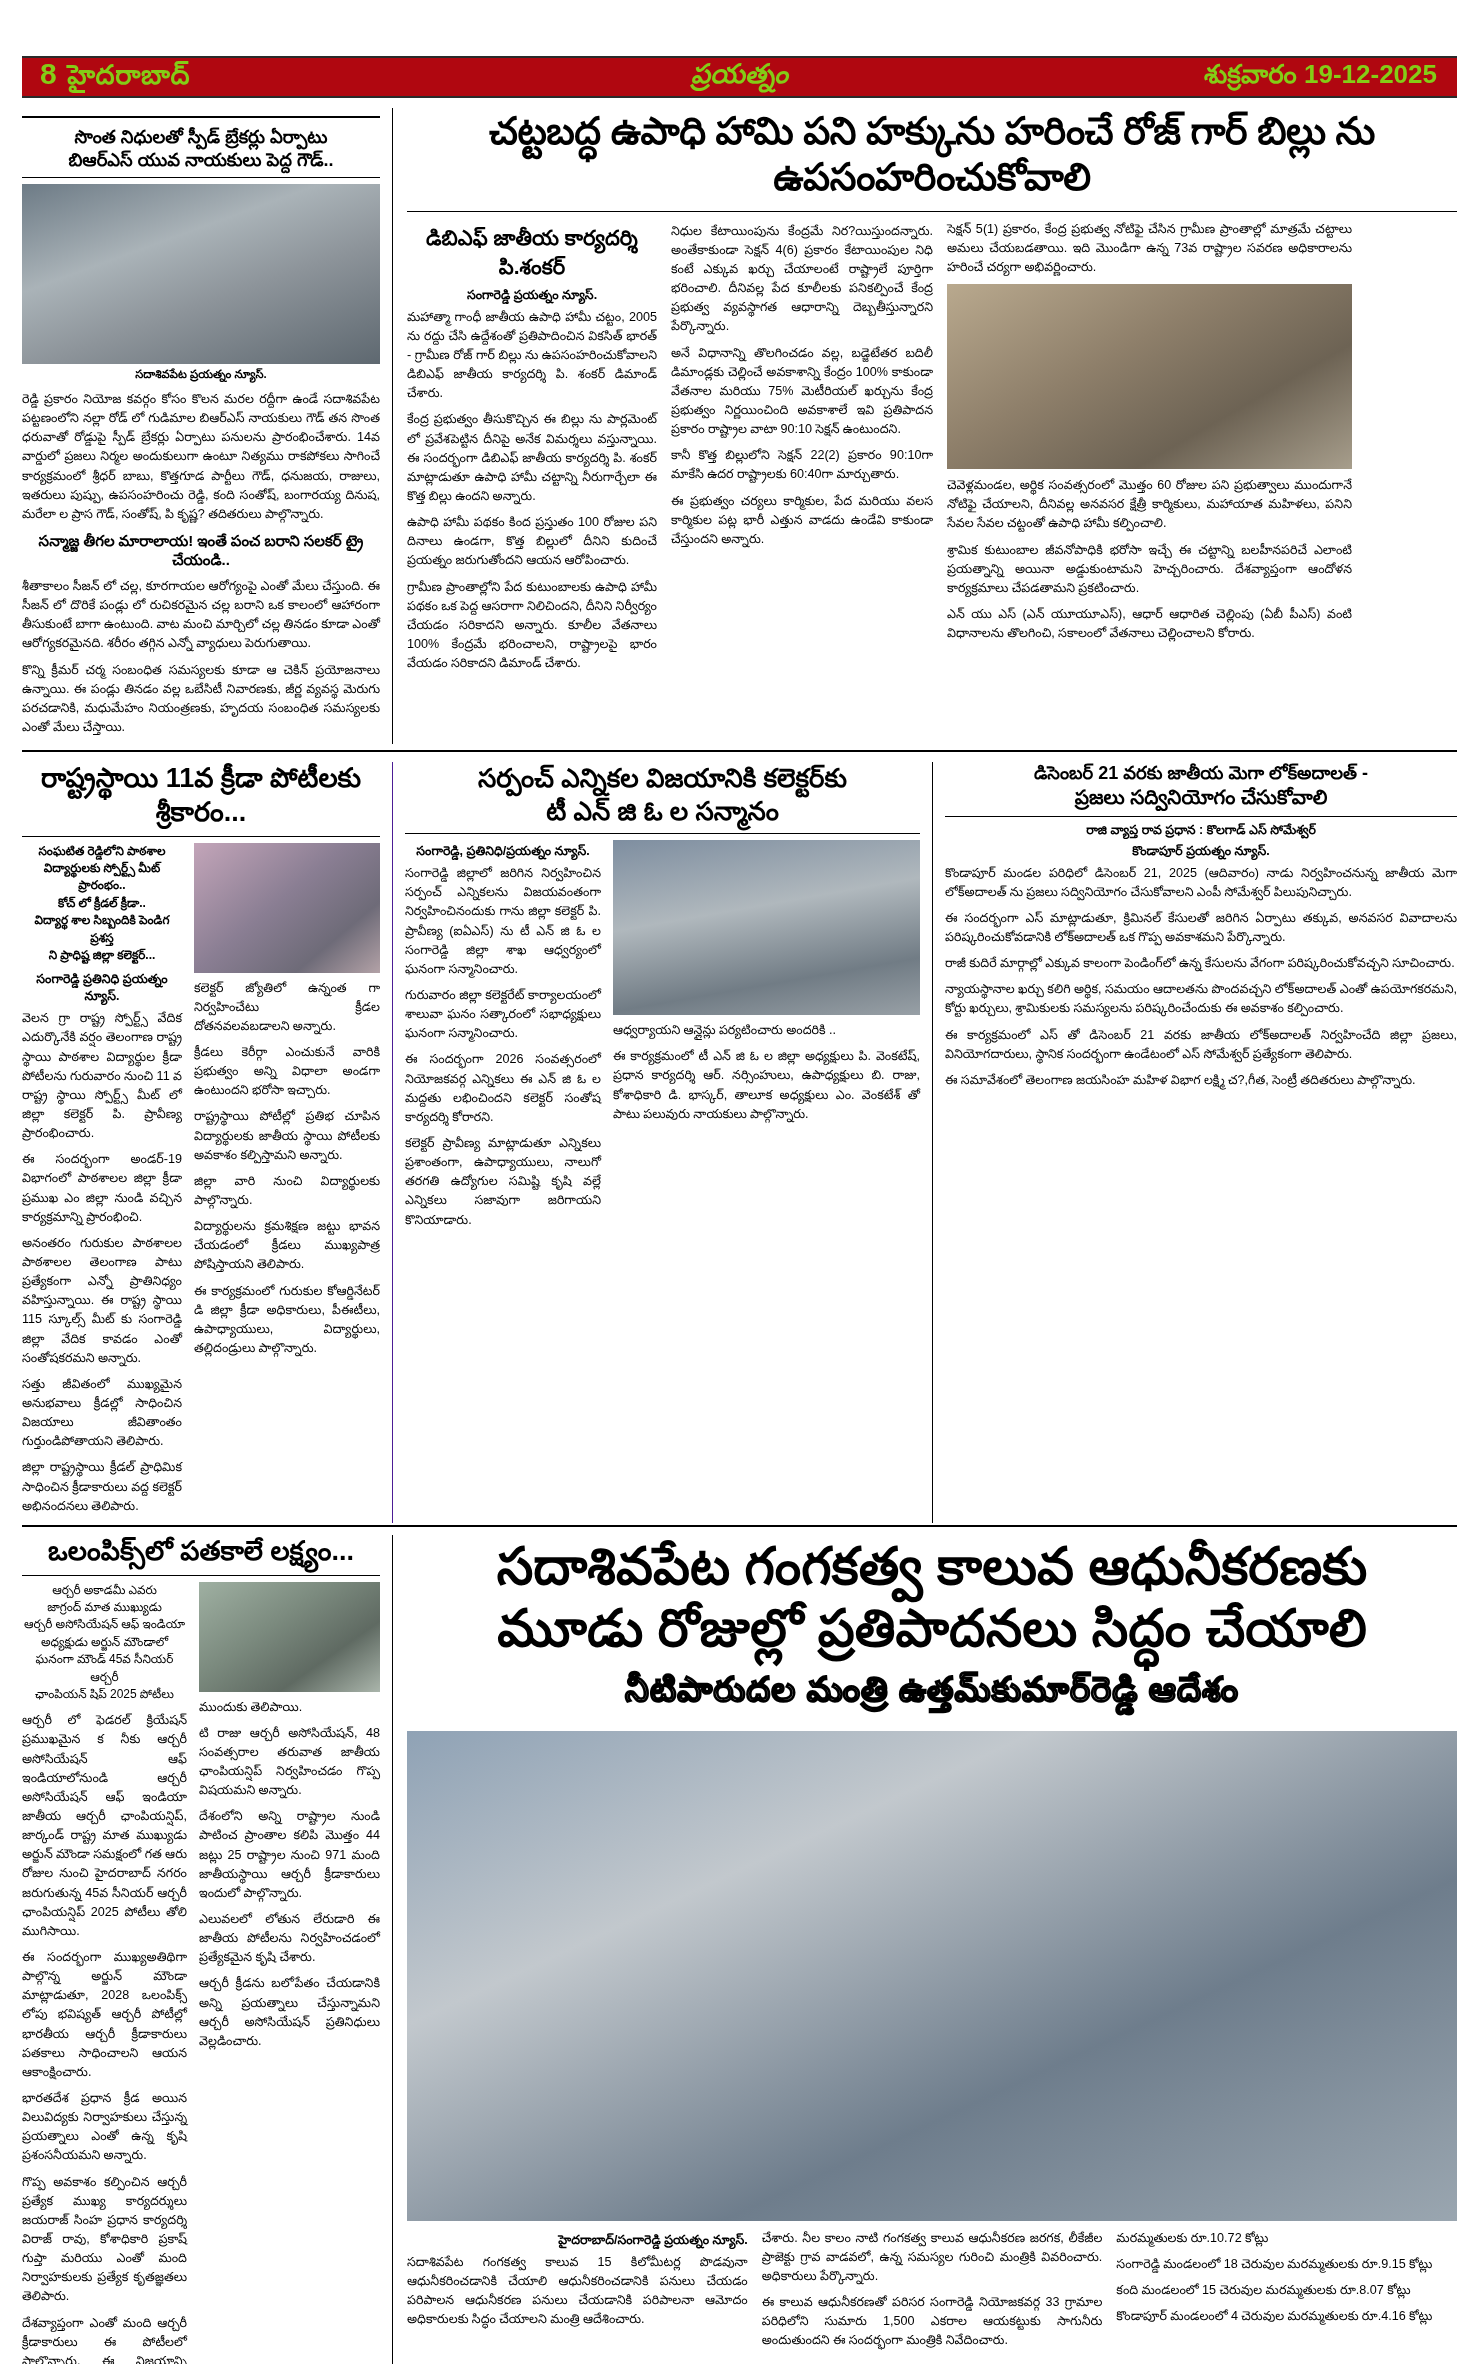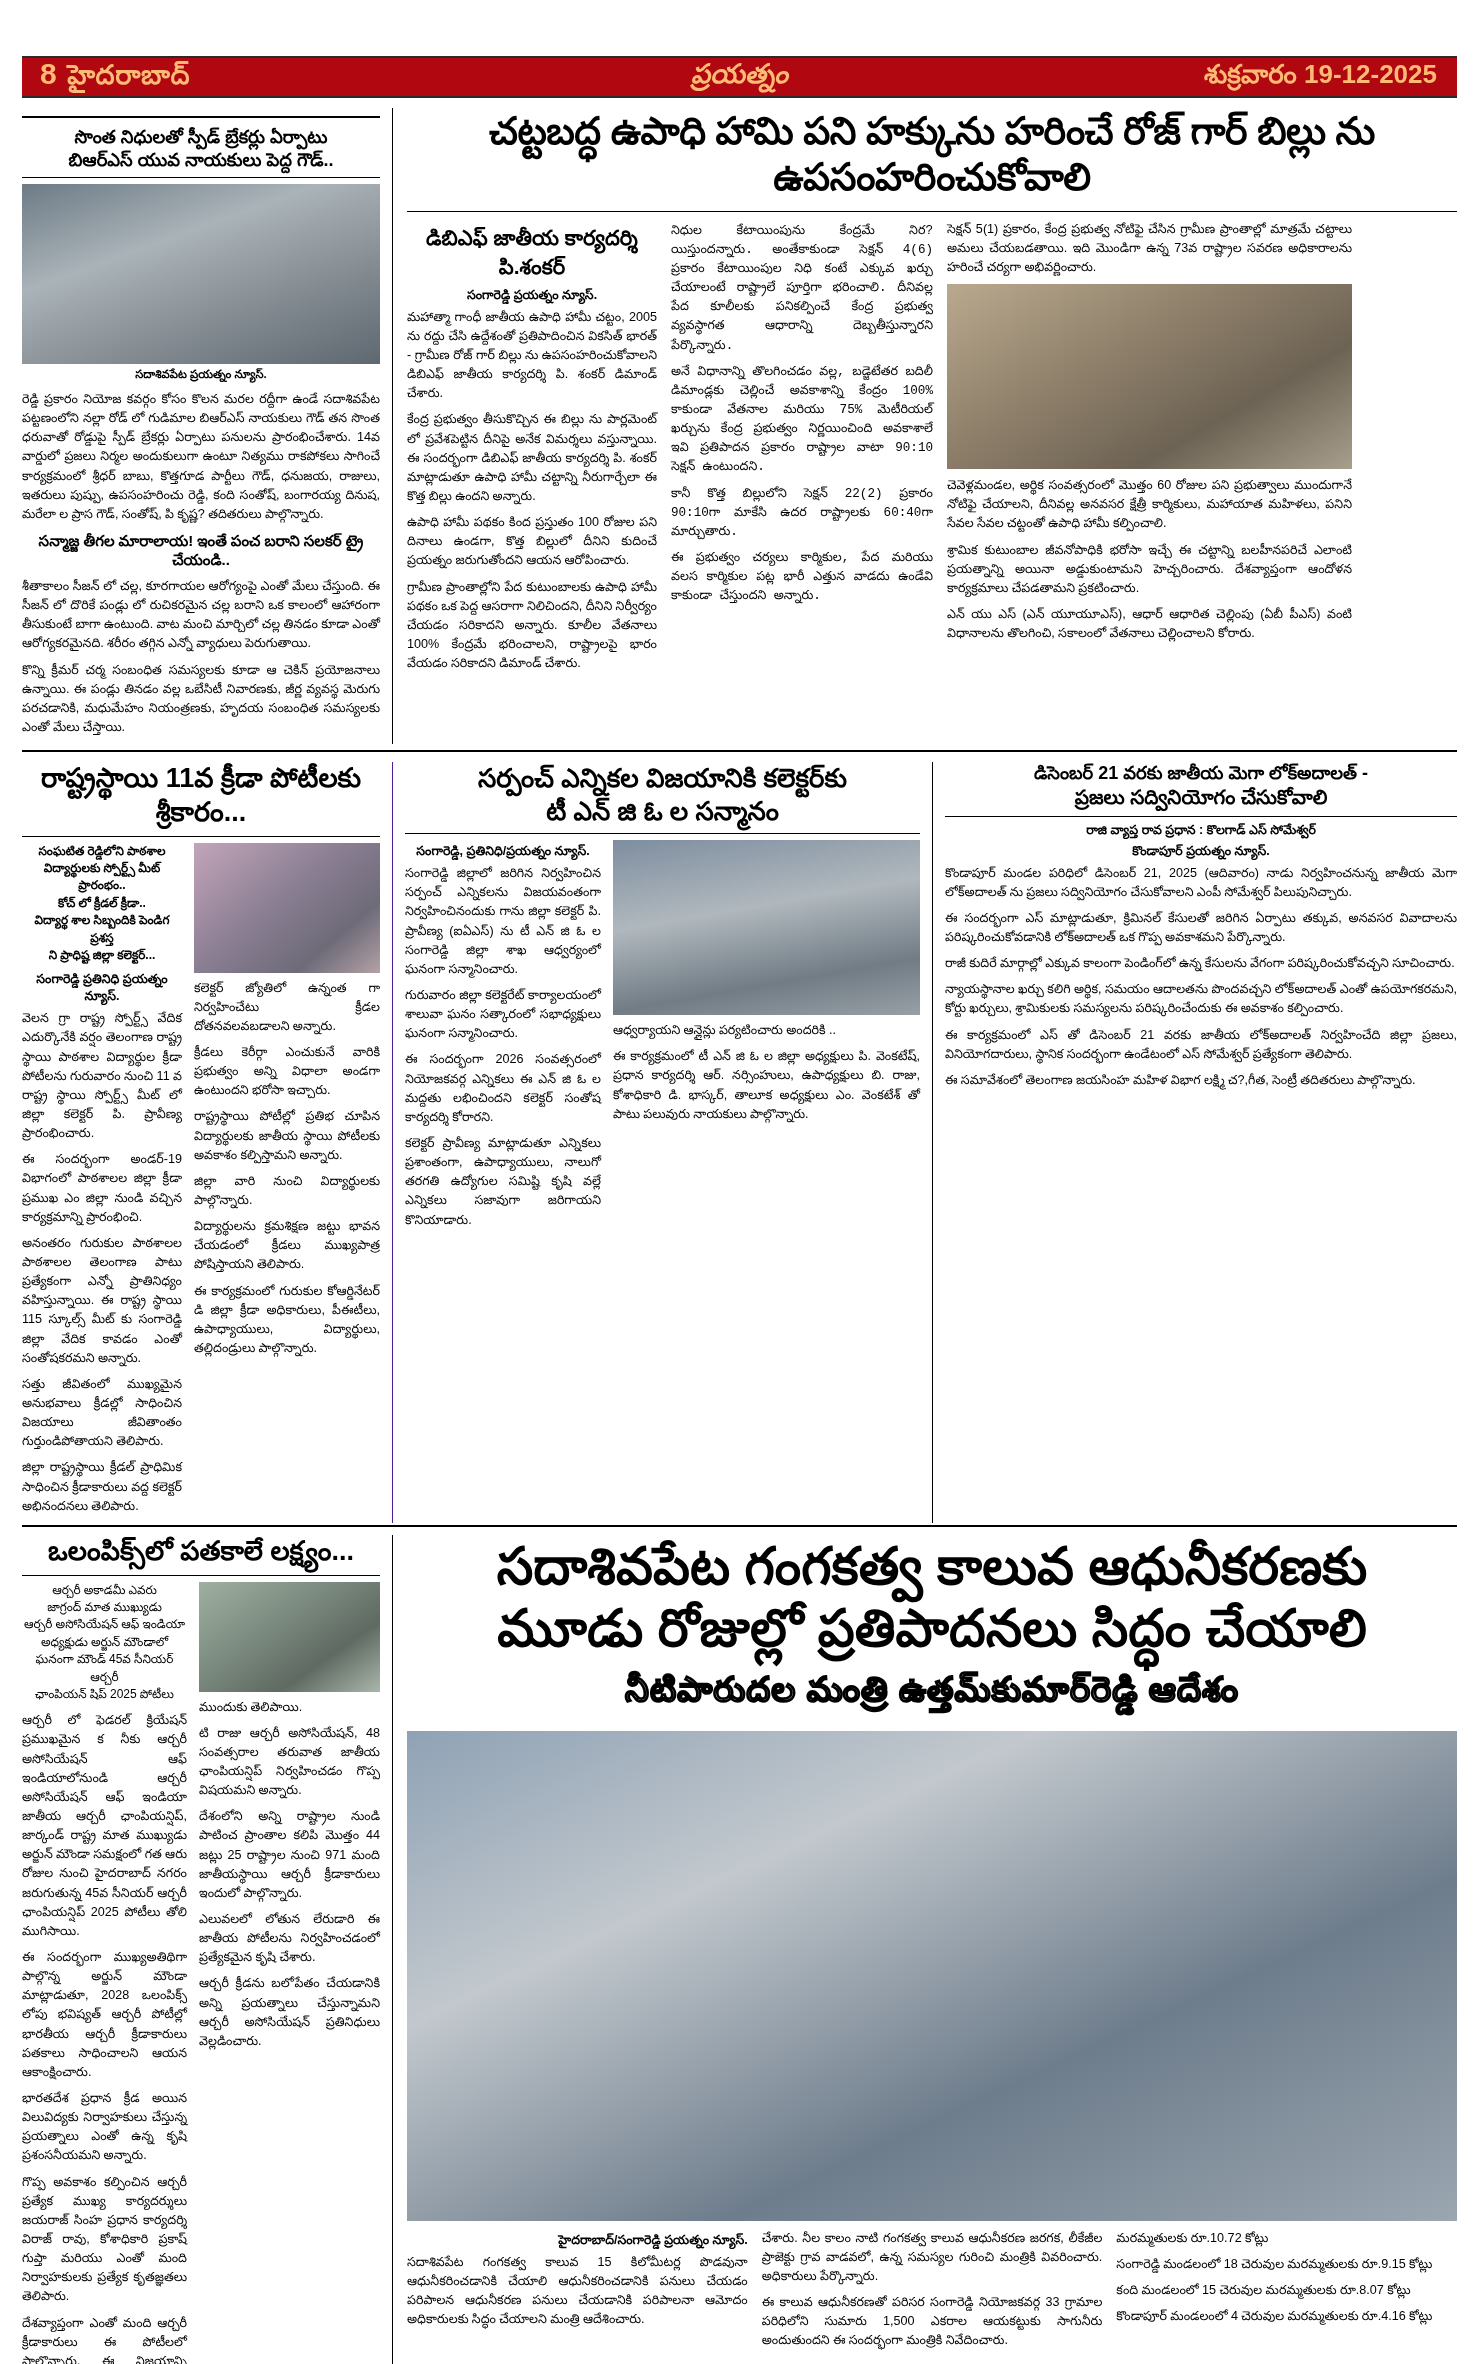--- a/index.html
+++ b/index.html
@@ -16,21 +16,21 @@
 
   
   .masthead {
     margin-top:56px;
     height:42px;
     background:#b00710;
     border-top:2px solid #2a2a2a;
     border-bottom:2px solid #2a2a2a;
     display:flex;
     align-items:center;
-    color:#fdba74;
+    color:#84cc16;
     position:relative;
   }
   .mh-left { padding-left:18px; font-size:27px; font-weight:bold; letter-spacing:.5px; }
   .mh-left .pg { font-size:30px; margin-right:10px; }
   .mh-center {
     position:absolute; left:0; right:0; text-align:center;
     font-size:27px; font-weight:bold;font-style:italic;
   }
   .mh-right { margin-left:auto; padding-right:20px; font-size:26px; font-weight:bold; z-index:2;}
 
@@ -134,21 +134,21 @@
           <div class="credit">సంగారెడ్డి ప్రయత్నం న్యూస్.</div>
           <div class="body-txt">
             <p>మహాత్మా గాంధీ జాతీయ ఉపాధి హామీ చట్టం, 2005 ను రద్దు చేసి ఉద్దేశంతో ప్రతిపాదించిన వికసిత్ భారత్ - గ్రామీణ రోజ్ గార్ బిల్లు ను ఉపసంహరించుకోవాలని డిబిఎఫ్ జాతీయ కార్యదర్శి పి. శంకర్ డిమాండ్ చేశారు.</p>
             <p>కేంద్ర ప్రభుత్వం తీసుకొచ్చిన ఈ బిల్లు ను పార్లమెంట్ లో ప్రవేశపెట్టిన దీనిపై అనేక విమర్శలు వస్తున్నాయి. ఈ సందర్భంగా డిబిఎఫ్ జాతీయ కార్యదర్శి పి. శంకర్ మాట్లాడుతూ ఉపాధి హామీ చట్టాన్ని నీరుగార్చేలా ఈ కొత్త బిల్లు ఉందని అన్నారు.</p>
             <p>ఉపాధి హామీ పథకం కింద ప్రస్తుతం 100 రోజుల పని దినాలు ఉండగా, కొత్త బిల్లులో దీనిని కుదించే ప్రయత్నం జరుగుతోందని ఆయన ఆరోపించారు.</p>
             <p>గ్రామీణ ప్రాంతాల్లోని పేద కుటుంబాలకు ఉపాధి హామీ పథకం ఒక పెద్ద ఆసరాగా నిలిచిందని, దీనిని నిర్వీర్యం చేయడం సరికాదని అన్నారు. కూలీల వేతనాలు 100% కేంద్రమే భరించాలని, రాష్ట్రాలపై భారం వేయడం సరికాదని డిమాండ్ చేశారు.</p>
           </div>
         </div>
 
         <div class="mb-col wide">
-          <div class="body-txt" style="margin-top:2px;font-family:Liberation Mono, monospace;">
+          <div class="body-txt" style="margin-top:2px;">
             <p>నిధుల కేటాయింపును కేంద్రమే నిర?యిస్తుందన్నారు. అంతేకాకుండా సెక్షన్ 4(6) ప్రకారం కేటాయింపుల నిధి కంటే ఎక్కువ ఖర్చు చేయాలంటే రాష్ట్రాలే పూర్తిగా భరించాలి. దీనివల్ల పేద కూలీలకు పనికల్పించే కేంద్ర ప్రభుత్వ వ్యవస్థాగత ఆధారాన్ని దెబ్బతీస్తున్నారని పేర్కొన్నారు.</p>
             <p>అనే విధానాన్ని తొలగించడం వల్ల, బడ్జెటేతర బదిలీ డిమాండ్లకు చెల్లించే అవకాశాన్ని కేంద్రం 100% కాకుండా వేతనాల మరియు 75% మెటీరియల్ ఖర్చును కేంద్ర ప్రభుత్వం నిర్ణయించింది అవకాశాలే ఇవి ప్రతిపాదన ప్రకారం రాష్ట్రాల వాటా 90:10 సెక్షన్ ఉంటుందని.</p>
             <p>కానీ కొత్త బిల్లులోని సెక్షన్ 22(2) ప్రకారం 90:10గా మాకేసి ఉదర రాష్ట్రాలకు 60:40గా మార్చుతారు.</p>
             <p>ఈ ప్రభుత్వం చర్యలు కార్మికుల, పేద మరియు వలస కార్మికుల పట్ల భారీ ఎత్తున వాడదు ఉండేవి కాకుండా చేస్తుందని అన్నారు.</p>
           </div>
         </div>
 
         <div class="mb-photos">
           <div class="body-txt" style="margin-bottom:6px;">
             <p>సెక్షన్ 5(1) ప్రకారం, కేంద్ర ప్రభుత్వ నోటిఫై చేసిన గ్రామీణ ప్రాంతాల్లో మాత్రమే చట్టాలు అమలు చేయబడతాయి. ఇది మొండిగా ఉన్న 73వ రాష్ట్రాల సవరణ అధికారాలను హరించే చర్యగా అభివర్ణించారు.</p>

